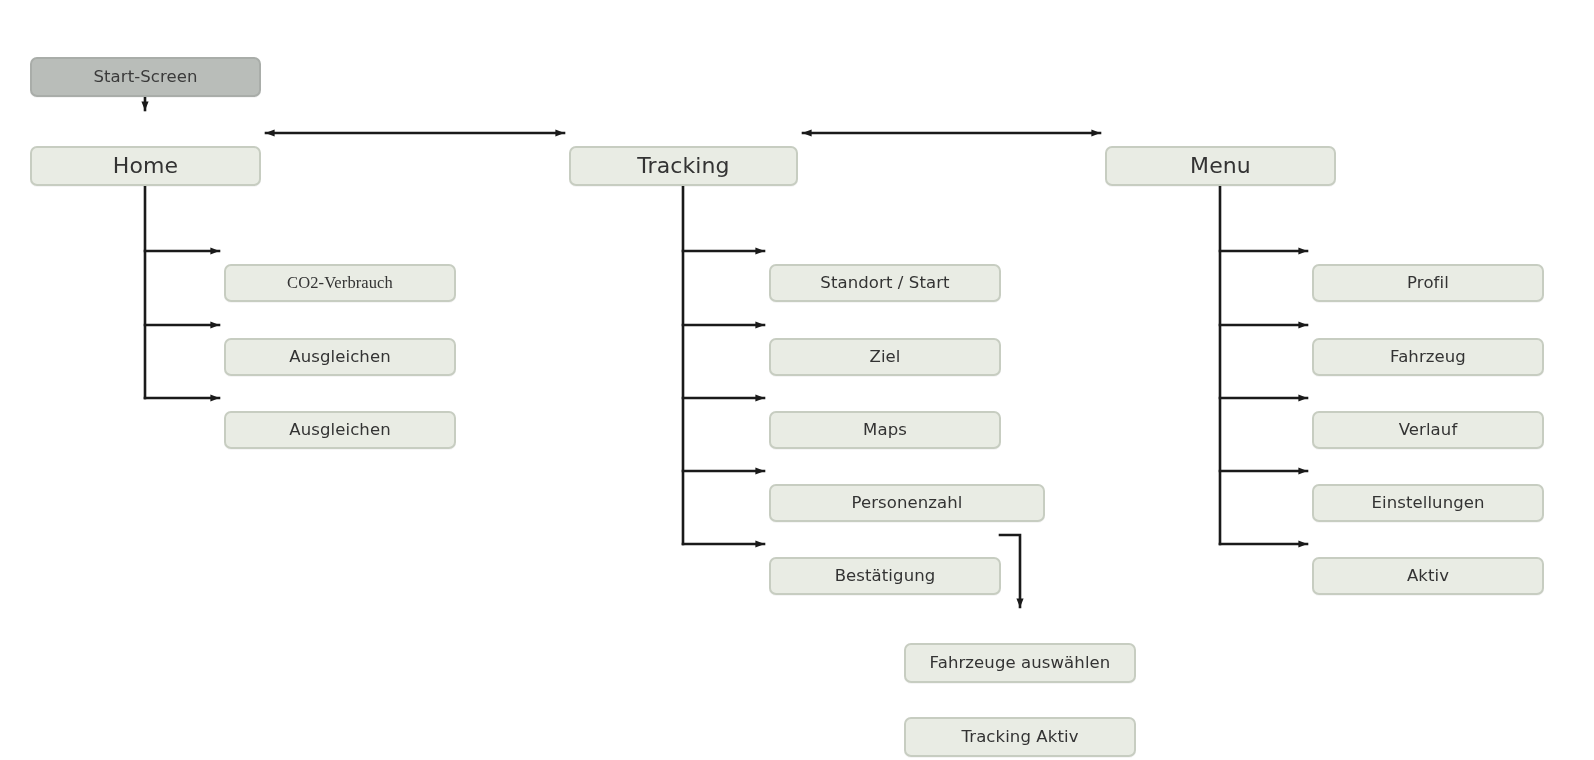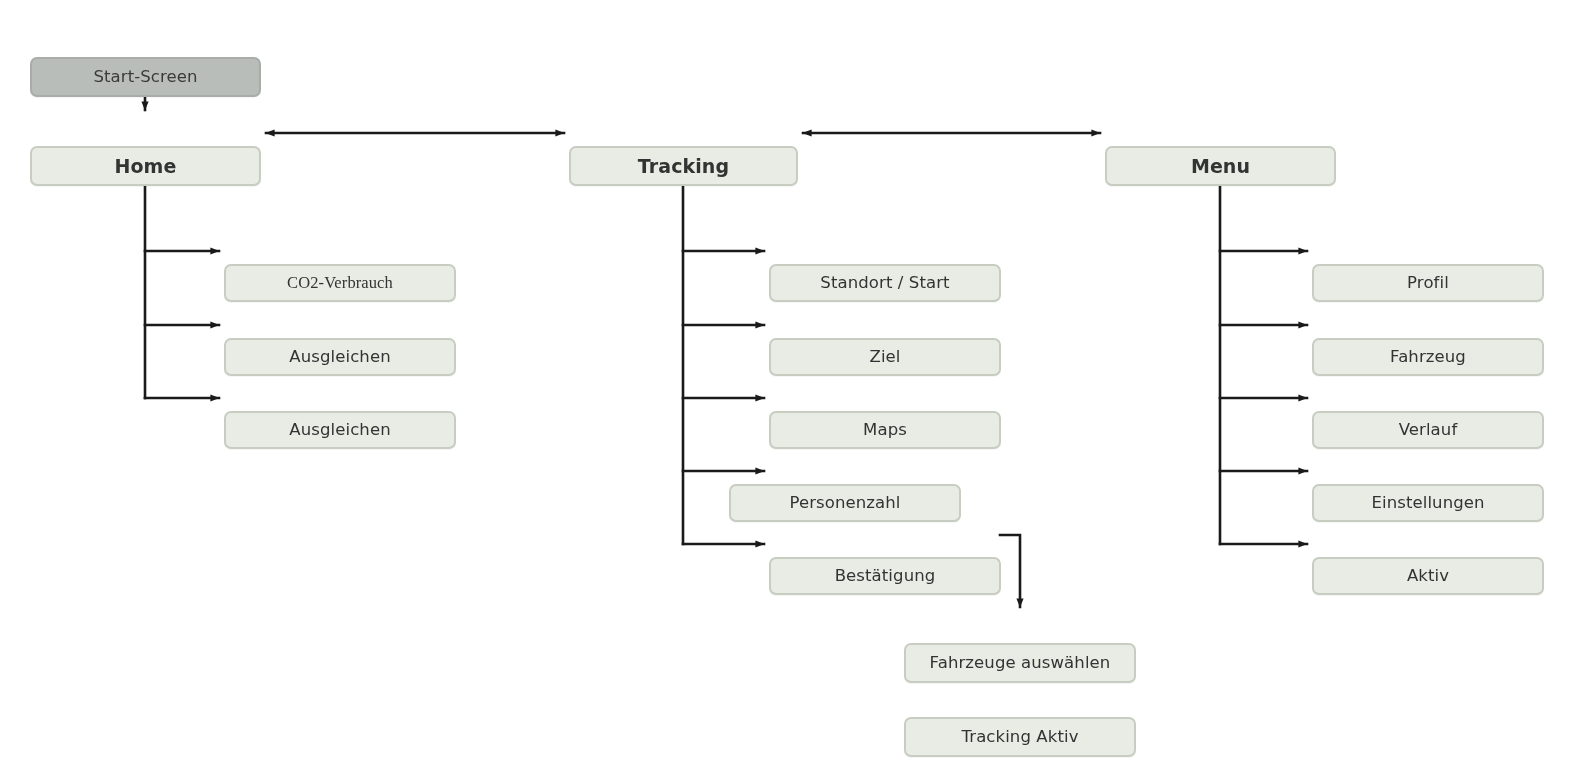--- a/index.html
+++ b/index.html
@@ -43,22 +43,22 @@
     display: block;
     line-height: 1;
     white-space: nowrap;
   }
   .node.start {
     background: #b9bdb9;
     border-color: #a9ada9;
     color: #3a3a3a;
   }
   .node.primary .label {
-    font-weight: bold;
-    font-size: 19px;
+    font-weight: normal;
+    font-size: 22px;
   }
 </style>
 </head>
 <body>
 
 <div id="canvas">
 
   <svg class="edges" viewBox="0 0 1594 760">
     <defs>
       <marker id="ah" markerWidth="10" markerHeight="10" refX="8.6" refY="3.6" orient="auto" markerUnits="userSpaceOnUse">
@@ -136,21 +136,21 @@
   </div>
 
   <div class="node" style="left:769px; top:306px; width:232px; height:38px;">
     <span class="label">Ziel</span>
   </div>
 
   <div class="node" style="left:769px; top:379px; width:232px; height:38px;">
     <span class="label">Maps</span>
   </div>
 
-  <div class="node" style="left:729px; top:452px; width:232px; height:38px;text-align:right;">
+  <div class="node" style="left:769px; top:452px; width:276px; height:38px;text-align:right;">
     <span class="label">Personenzahl</span>
   </div>
 
   <div class="node" style="left:769px; top:525px; width:232px; height:38px;">
     <span class="label">Bestätigung</span>
   </div>
 
   <div class="node" style="left:904px; top:611px; width:232px; height:40px;">
     <span class="label">Fahrzeuge auswählen</span>
   </div>

